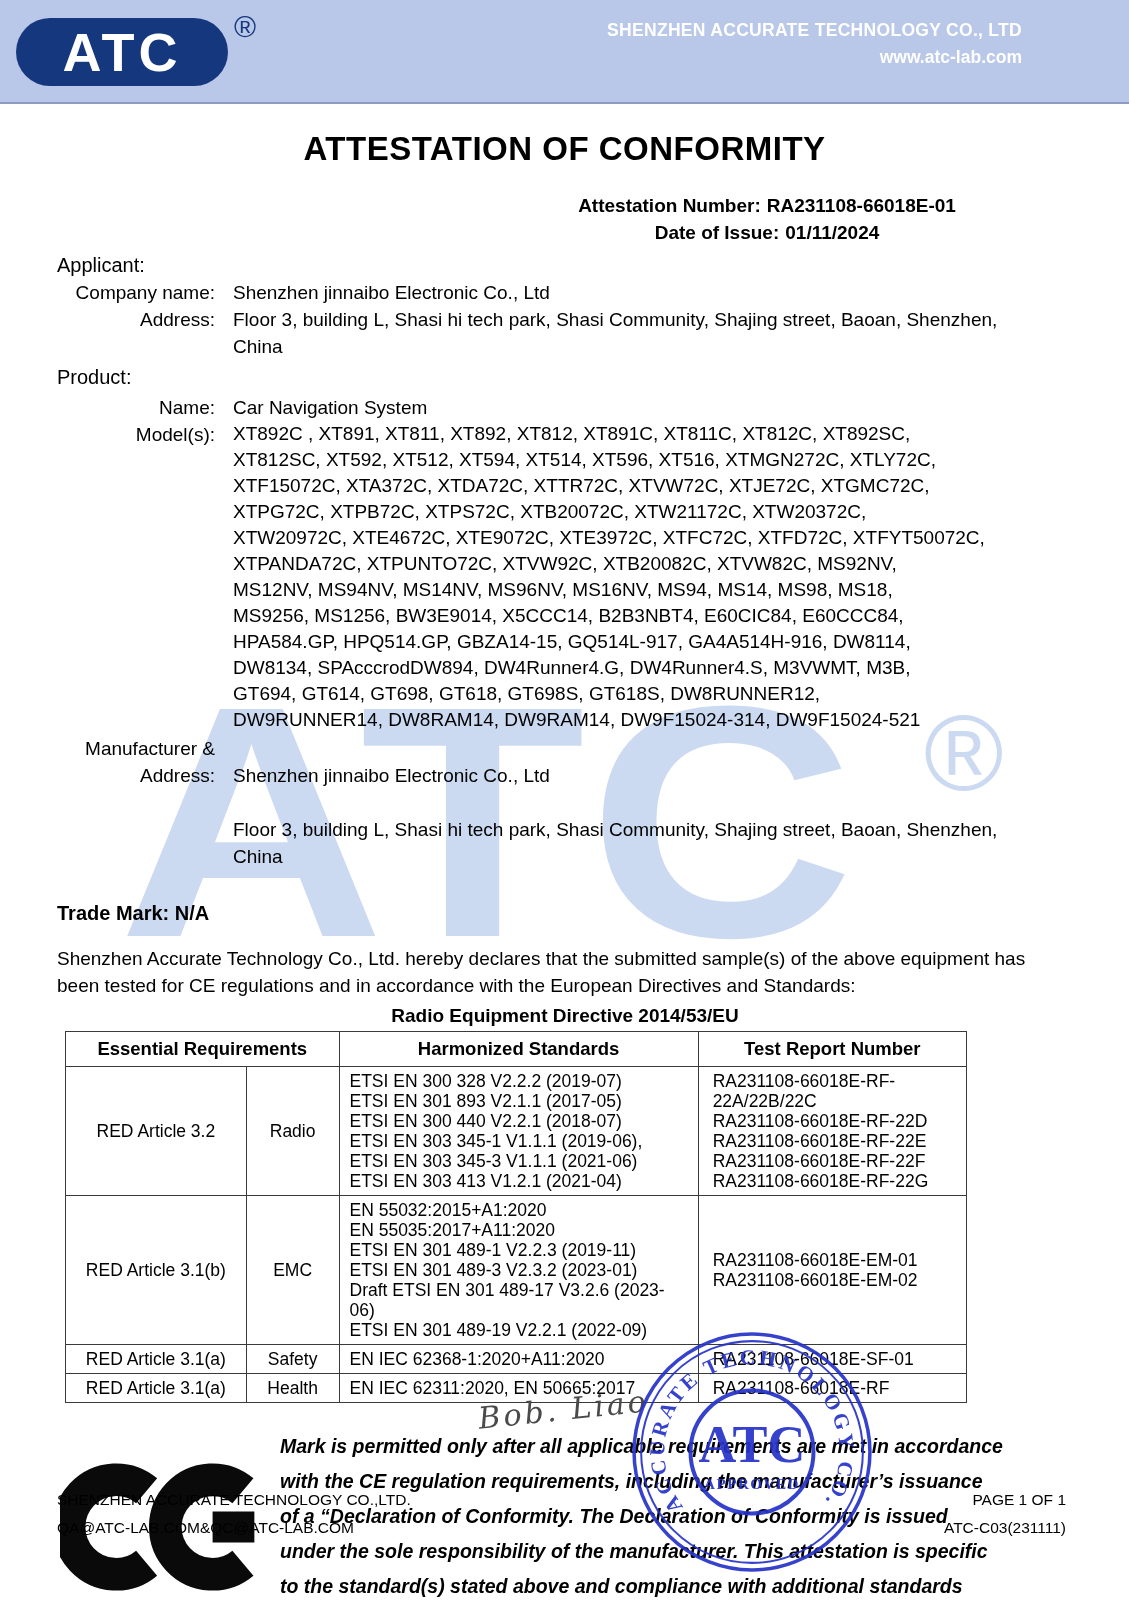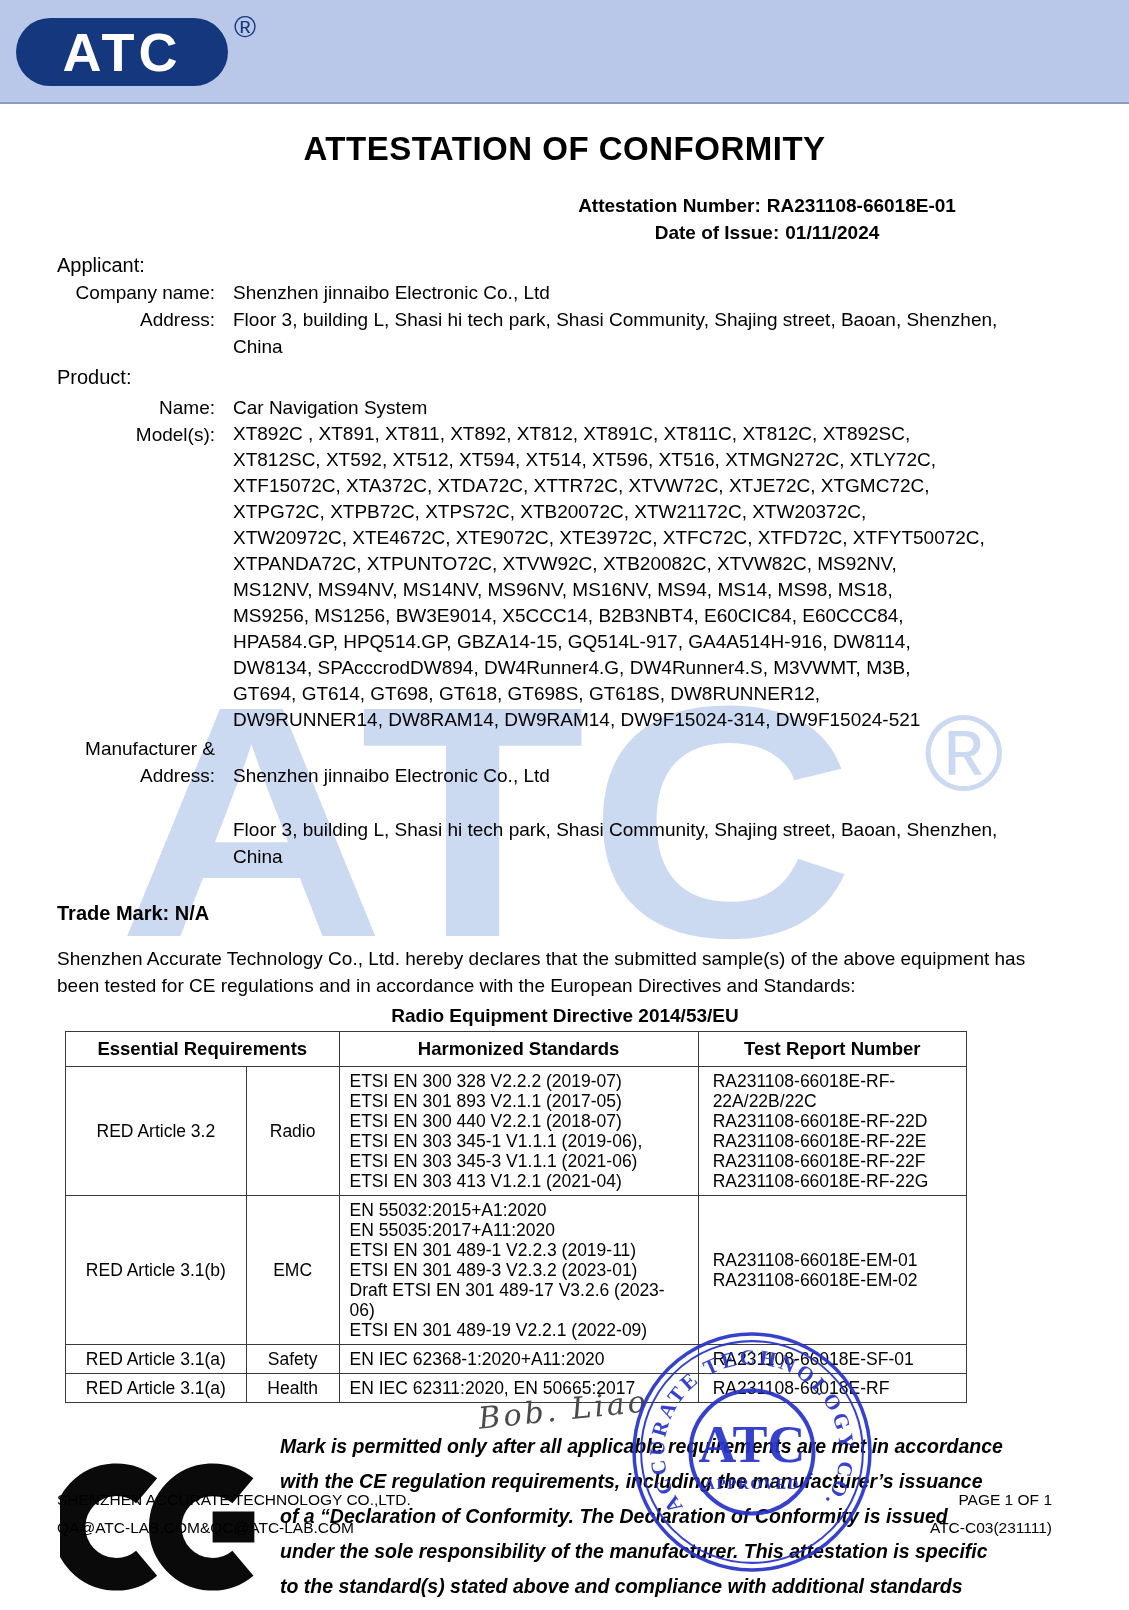--- a/index.html
+++ b/index.html
@@ -59,38 +59,42 @@
   .ce-text{margin-left:22px;width:725px;font-size:19.5px;font-weight:bold;font-style:italic;line-height:35px;}
   .signature-script{
     position:absolute;left:478px;top:1392px;font-family:"DejaVu Serif",serif;
     font-style:italic;font-size:30px;color:#4a4a4a;letter-spacing:3px;
     transform:rotate(-6deg);z-index:2;
   }
   
   .stamp{position:absolute;left:626px;top:1326px;z-index:2;opacity:0.92;}
   
   .footer-left{position:absolute;left:57px;top:1486px;font-size:15.5px;line-height:28px;z-index:1;}
-  .footer-right{position:absolute;right:77px;top:1486px;font-size:15.5px;line-height:28px;text-align:right;z-index:1;}
+  .footer-right{position:absolute;right:63px;top:1486px;font-size:15.5px;line-height:28px;text-align:right;z-index:1;}
 </style>
 </head>
 <body>
 
 <div class="watermark">
   <span class="wm-atc">ATC</span>
   <span class="wm-reg">®</span>
 </div>
 
 <div class="content">
 
   <div class="hdr">
     <div class="logo-wrap">
       <div class="logo-pill">
         <span>ATC</span>
       </div>
       <span class="logo-reg">®</span>
+    </div>
+    <div class="hdr-right">
+      <div class="l1">SHENZHEN ACCURATE TECHNOLOGY CO., LTD</div>
+      <div class="l2">www.atc-lab.com</div>
     </div>
   </div>
 
   <div class="title">ATTESTATION OF CONFORMITY</div>
 
   <div class="meta">
     <div>
       <span class="lbl">Attestation Number:</span><span>RA231108-66018E-01</span>
     </div>
     <div>

